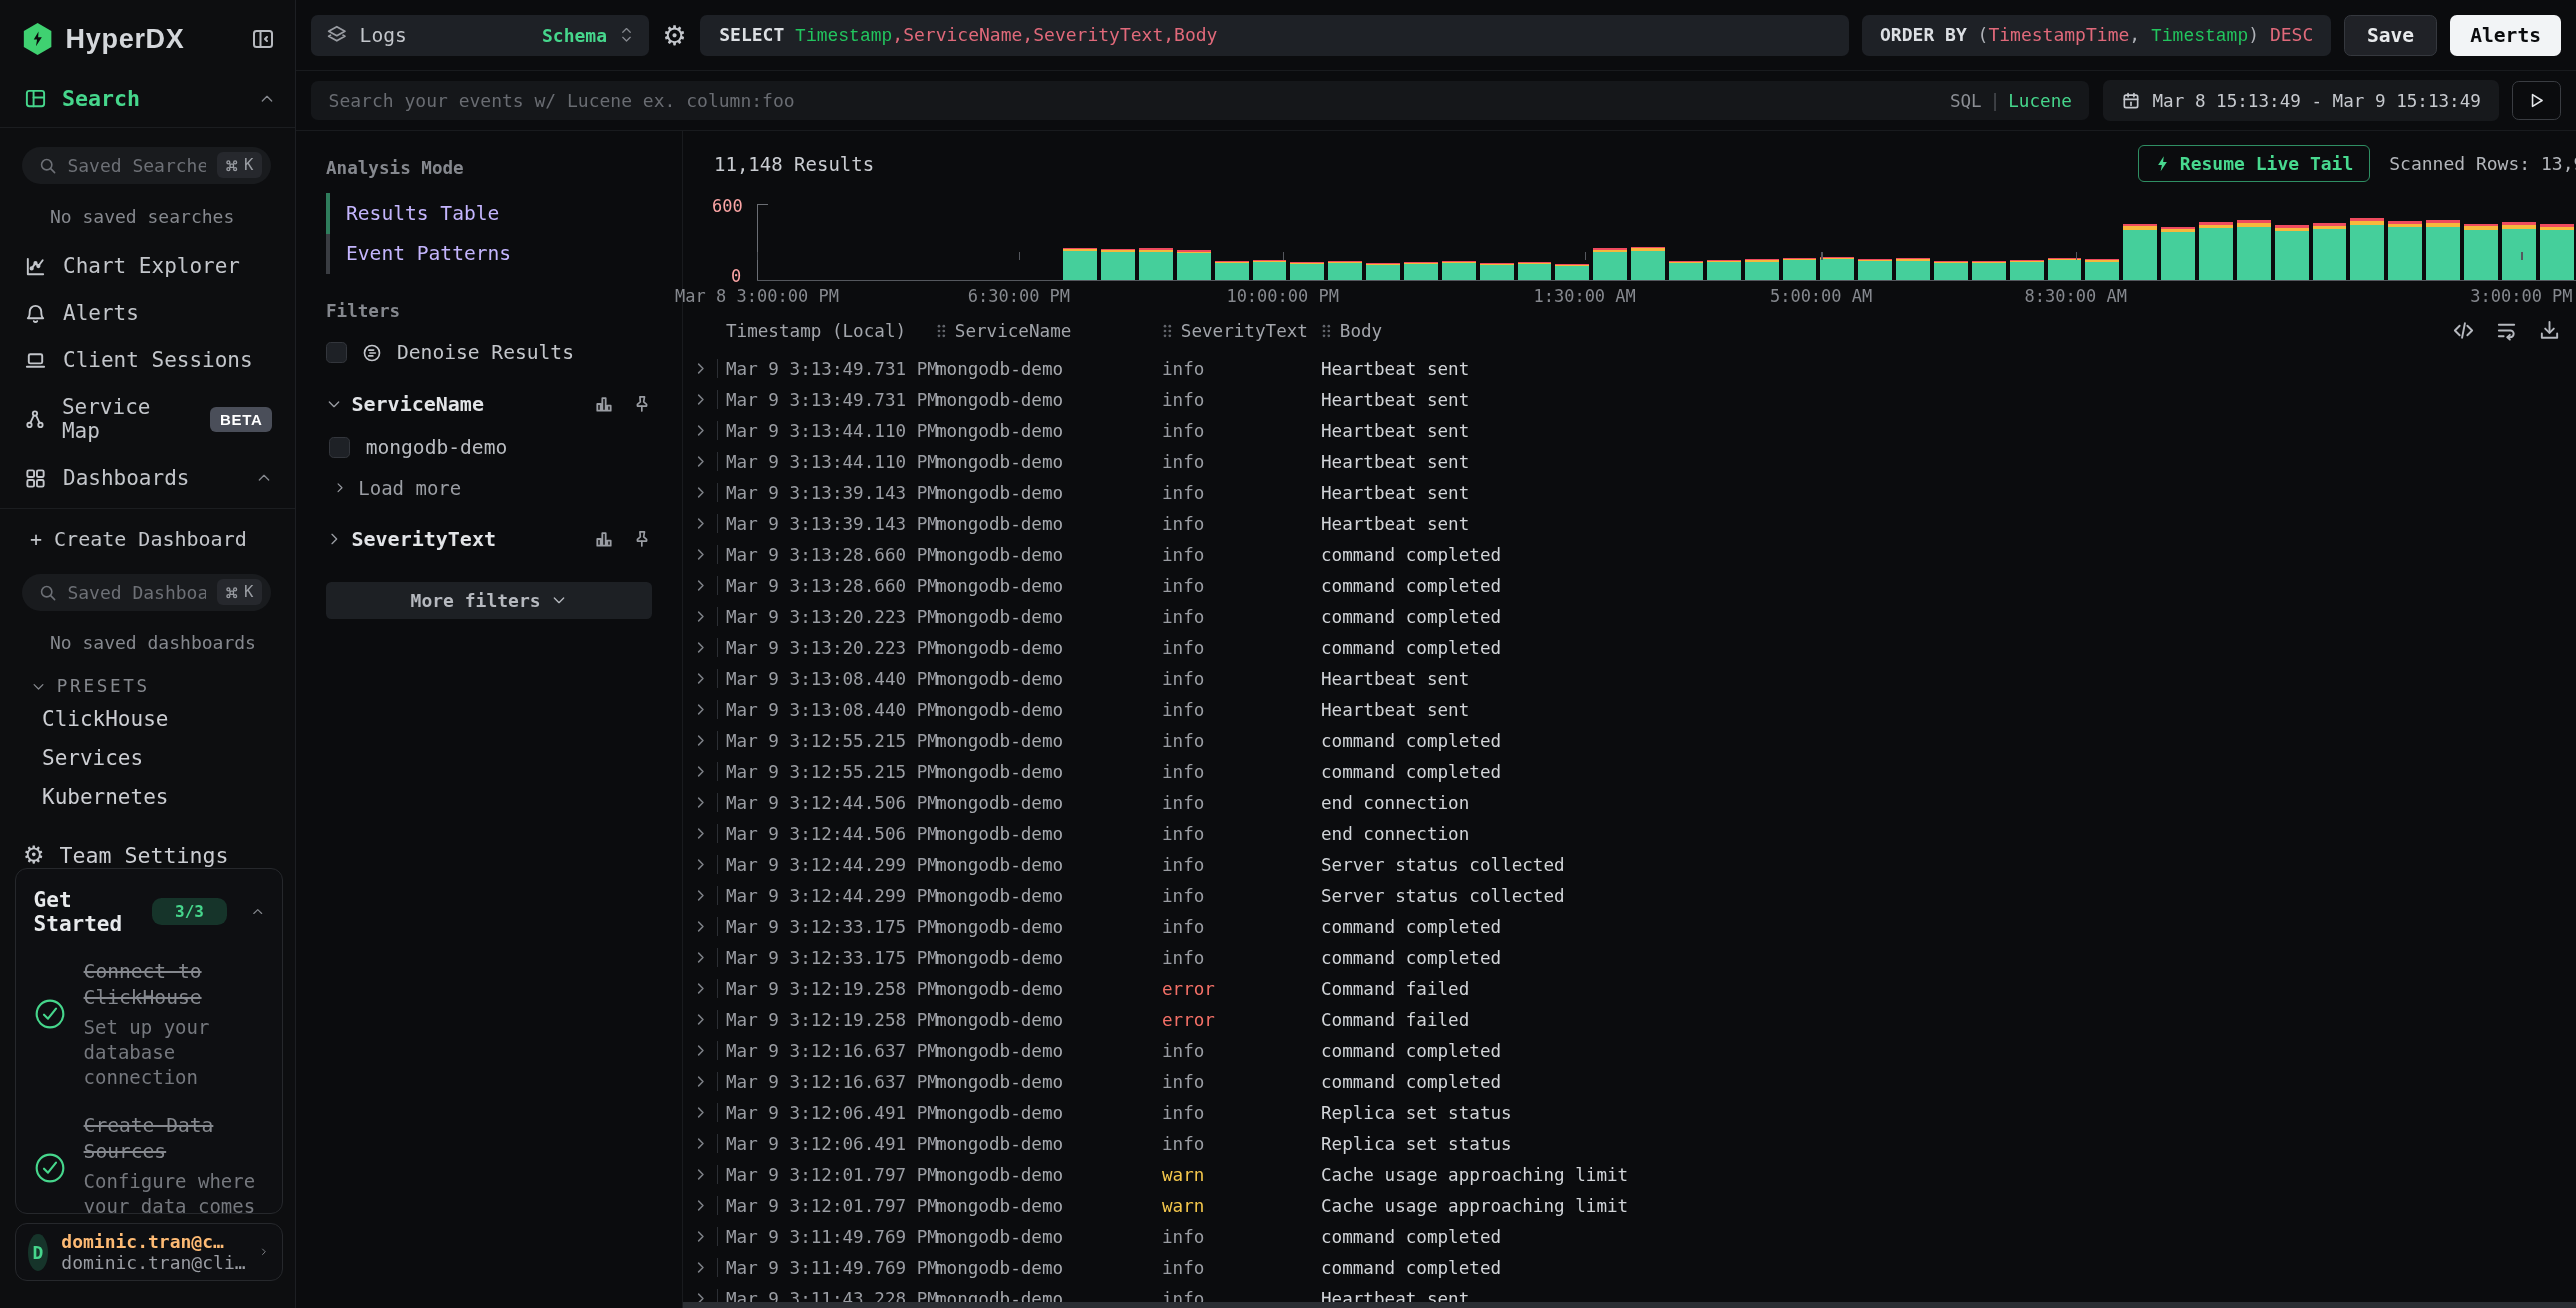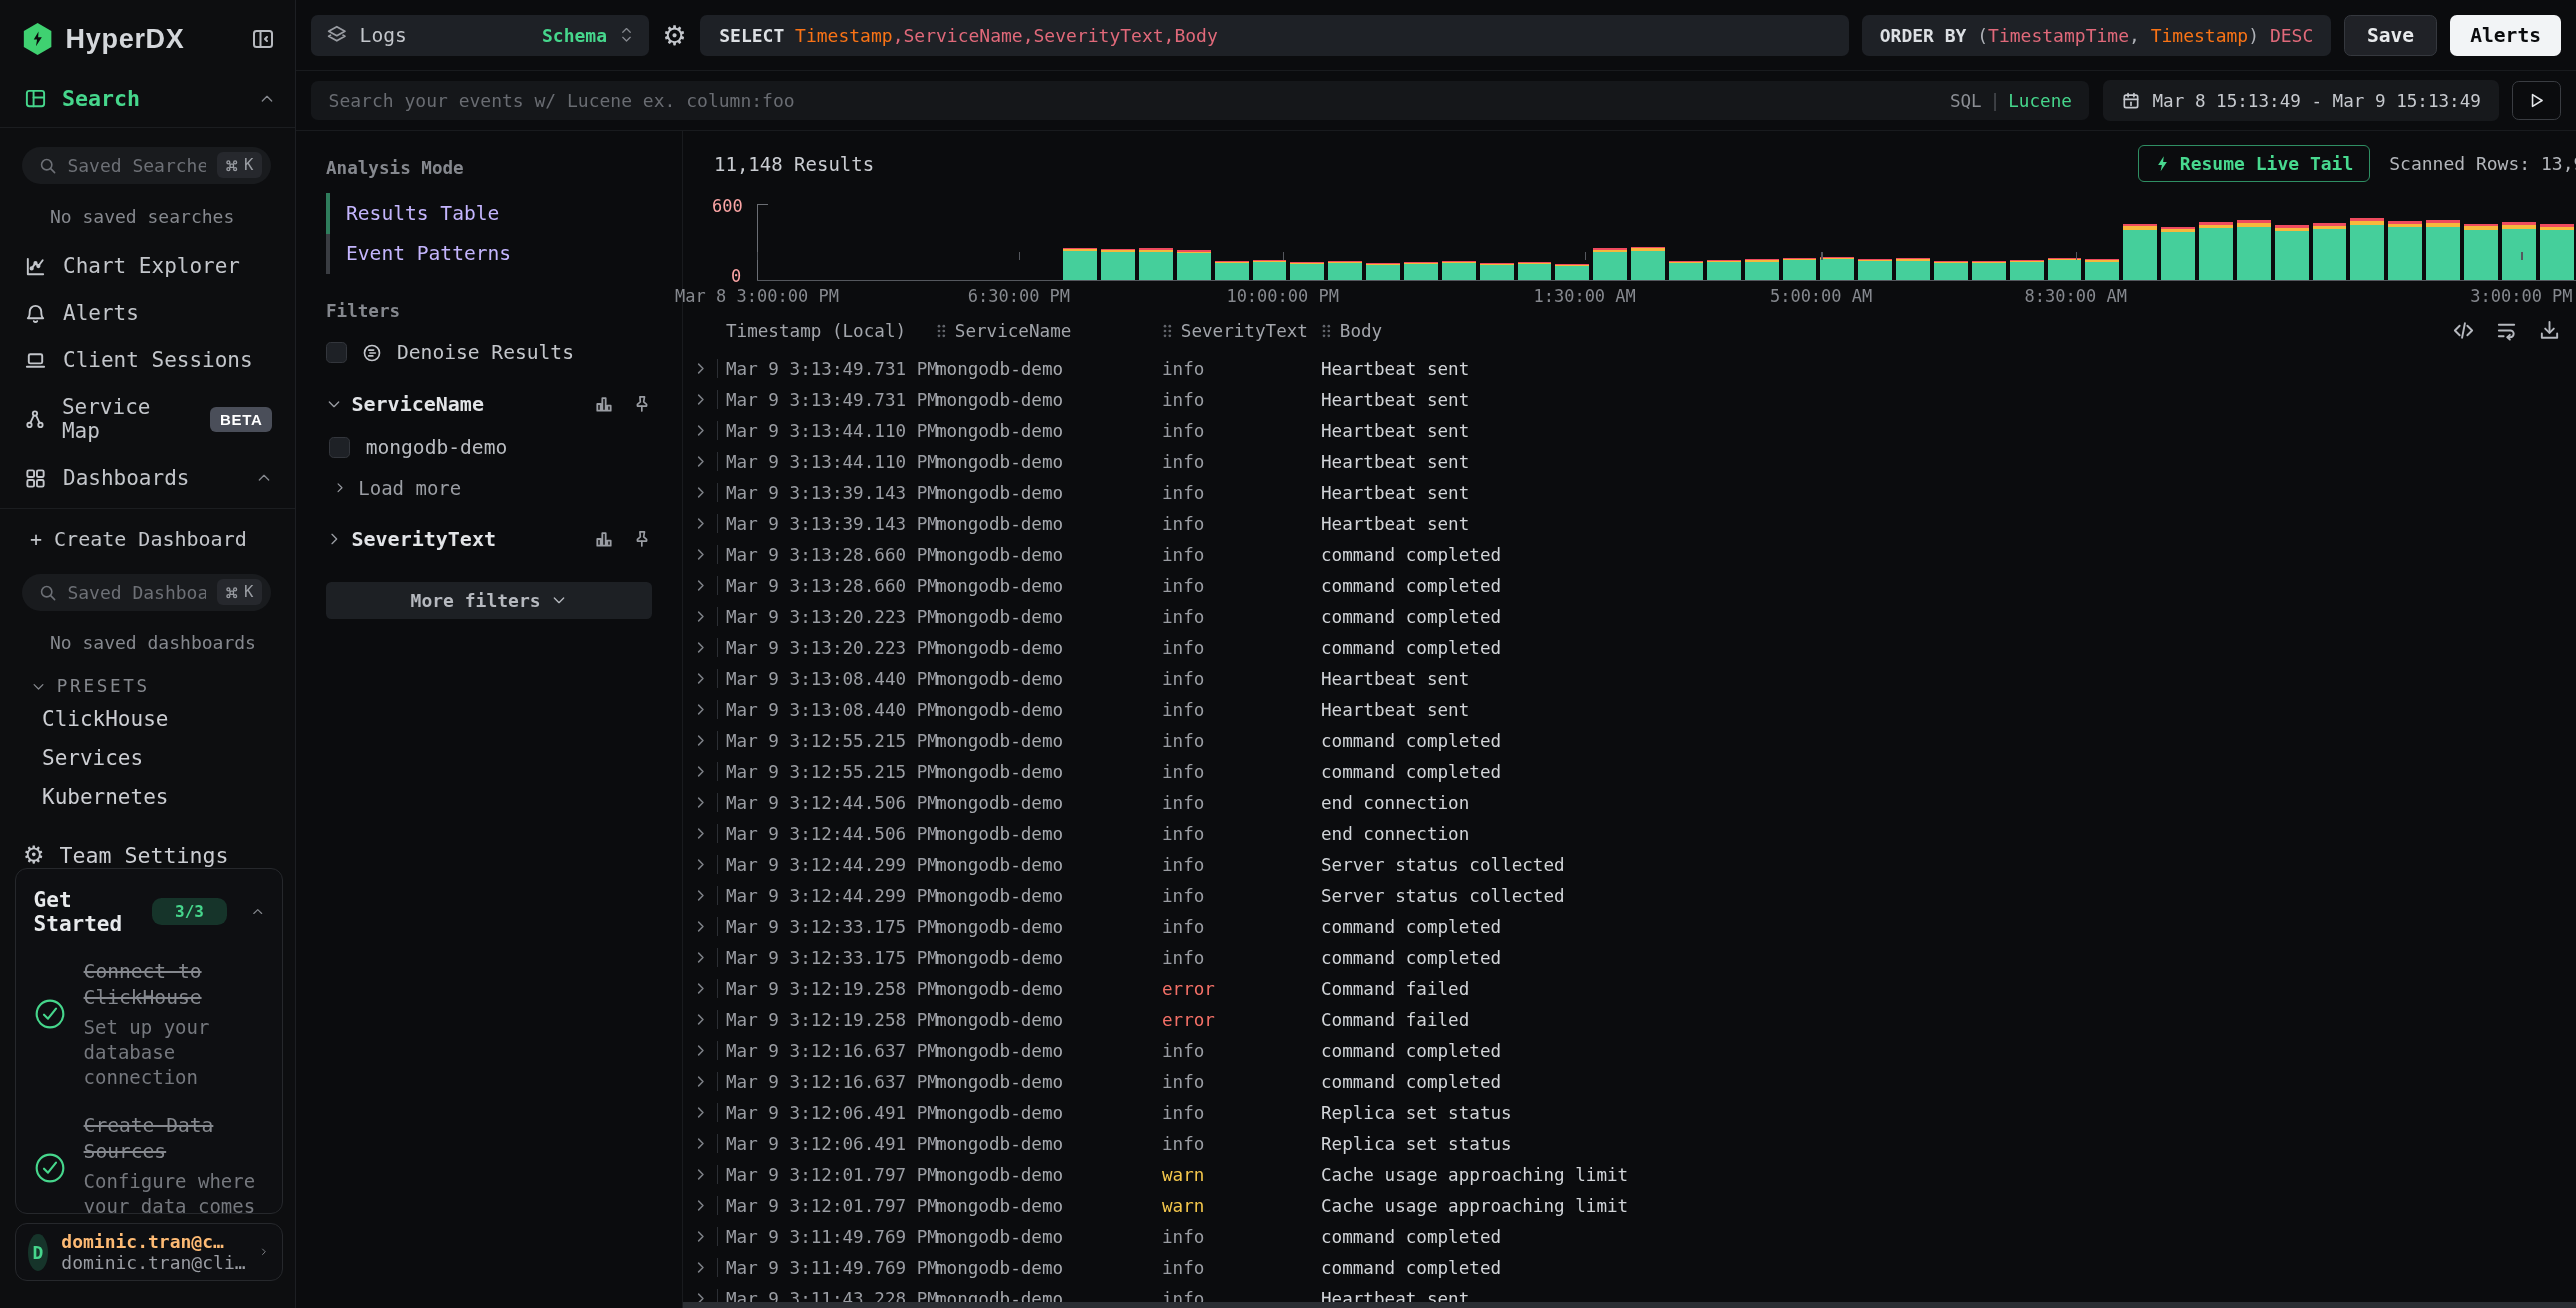--- a/index.html
+++ b/index.html
@@ -76,21 +76,21 @@
   .chip { background:#1e2126; border-radius:6.8px; height:41px; display:flex; align-items:center; }
   .src-chip { width:338px; padding:0 15px; gap:12px; cursor:pointer; }
   .src-label { font-size:19.6px; color:#c3c6cb; }
   .src-chip .spacer { flex:1; }
   .schema { color:#46d68c; font-weight:700; font-size:18px; }
   .sort-ud { color:#85888e; }
   .gear-btn { cursor:pointer; }
   .query-chip { flex:1; padding:0 19px; font-size:18px; white-space:nowrap; overflow:hidden; }
   .order-chip { padding:0 17.6px; font-size:18px; white-space:nowrap; }
   .q-kw { color:#dcdfe3; font-weight:700; }
-  .q-type { color:#f97316; }
+  .q-type { color:#22c55e;font-family:Liberation Mono, monospace; }
   .q-id { color:#e0697a; }
   .q-plain { color:#aeb1b7; }
   .btn { height:41px; border-radius:6.8px; display:flex; align-items:center; justify-content:center;
          font-weight:700; font-size:19.6px; cursor:pointer; }
   .save-btn { background:#202227; border:1.4px solid #35383e; color:#e8eaec; padding:0 21.6px; }
   .alerts-btn { background:#f2f4f6; color:#0b0c0e; padding:0 20px; }
 
   .searchrow { height:60px; display:flex; align-items:center; gap:13.5px; padding:0 15px;
                border-bottom:1.4px solid #191b1e; }
   .lucene-input { flex:1; height:39px; background:#15171a; border-radius:6.8px;

